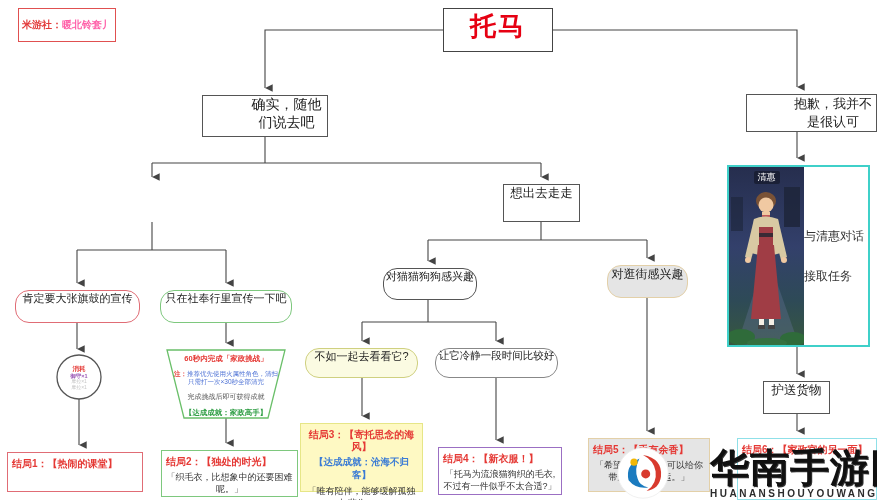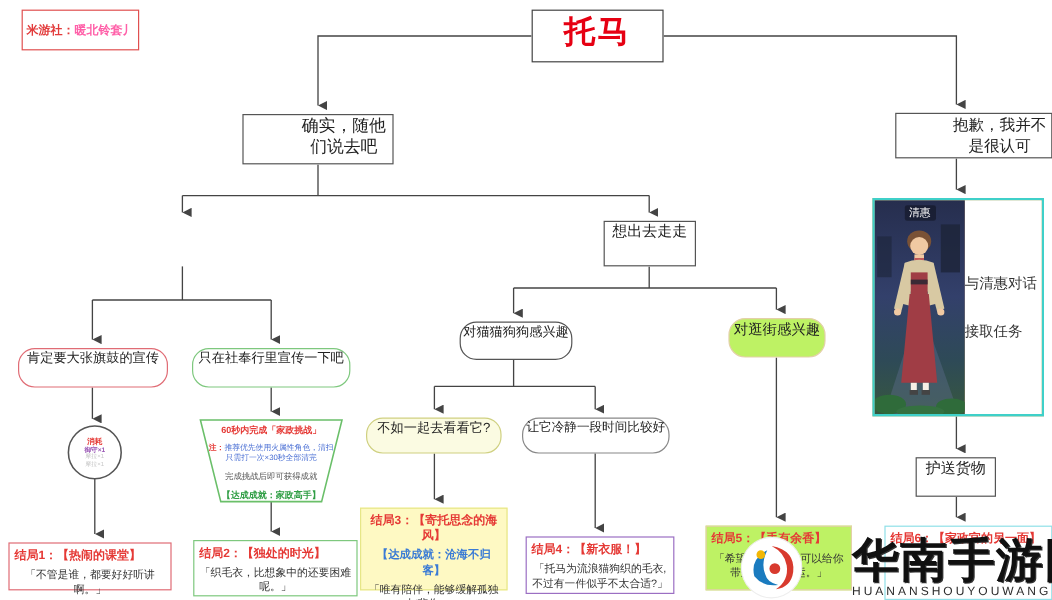--- a/index.html
+++ b/index.html
@@ -8,21 +8,21 @@
   #wires{position:absolute;left:0;top:0;z-index:1;}
   .box{position:absolute;z-index:2;box-sizing:border-box;background:#fff;border:1px solid #555;
        display:flex;align-items:flex-start;justify-content:center;text-align:center;color:#222;}
   .title-box{border:1.5px solid #444;}
   .title-text{color:#e60012;font-weight:bold;font-size:26px;letter-spacing:2px;}
   .lv2{font-size:14px;padding-left:43px;}
   .lv3{font-size:13px;}
   .lv4{font-size:11px;border-radius:14px;}
   .red-border{border:1.2px solid #e06c75;}
   .green-border{border:1.2px solid #7ec87e;}
-  .cream{background:#bef264;border:1.2px solid #e3d0a8;}
+  .cream{background:#e5e5e5;border:1.2px solid #e3d0a8;}
   .paleyellow{background:#fbfbe2;border:1.2px solid #cfd080;}
   .gray-border{border:1px solid #888;}
   .purple-border{border:1.2px solid #9b6fc3;}
   .teal-border{border:1.5px solid #8fe0e8;}
   .yellow-box{background:#fef9c3;border:1.2px solid #e6e687;}
   .ending{flex-direction:column;justify-content:flex-start;padding:5px 4px 3px;gap:3px;}
   .ending .etitle{color:#e53935;font-weight:bold;font-size:10px;line-height:1.2;}
   .ending .equote{color:#333;font-size:9px;line-height:1.35;}
   .ending .each{color:#3a7bd5;font-weight:bold;font-size:9.5px;}
   .trap-text{position:absolute;left:165px;top:352px;width:122px;height:64px;z-index:2;
@@ -48,21 +48,21 @@
            background:linear-gradient(180deg,#262e4e 0%,#33406b 45%,#2e4a57 75%,#37573f 100%);}
   .npc-name{position:absolute;top:4px;left:50%;transform:translateX(-50%);color:#fff;font-size:9px;
             background:rgba(0,0,0,.35);padding:0 4px;border-radius:2px;z-index:2;white-space:nowrap;}
   .npc-txt{flex:1;display:flex;flex-direction:column;align-items:flex-start;justify-content:center;
            font-size:12px;color:#333;line-height:1.7;background:#fff;gap:20px;}
   .wm-br{position:absolute;left:616px;top:446px;width:261px;height:54px;z-index:10;display:flex;align-items:center;gap:38px;}
   .wm-logo{width:54px;height:54px;flex:0 0 54px;}
   .wm-big{font-size:39px;font-weight:900;color:#101010;letter-spacing:1px;line-height:1;white-space:nowrap;
           text-shadow:1px 1px 0 #333;}
   .wm-wrap{display:flex;flex-direction:column;align-items:flex-start;margin-left:2px;}
-  .wm-sub{font-size:10px;color:#2b2b2b;letter-spacing:2.5px;font-weight:normal;margin-top:1px;}
+  .wm-sub{font-size:10px;color:#2b2b2b;letter-spacing:2.5px;font-weight:bold;margin-top:1px;}
 </style>
 </head>
 <body>
 
 <div id="stage">
 
   <svg id="wires" width="877" height="500">
     <defs>
       <marker id="ah" viewBox="0 0 8 8" refX="4" refY="8" markerWidth="7" markerHeight="7" orient="auto">
         <path d="M0,0 L8,0 L4,8 z" fill="#444"></path>
@@ -193,21 +193,20 @@
       <span>接取任务</span>
     </div>
   </div>
 
   <div class="box lv3" style="left:763px;top:381px;width:67px;height:33px;font-size:12.5px;">
     <span>护送货物</span>
   </div>
 
   <div class="box ending red-border" style="left:7px;top:452px;width:136px;height:40px;">
     <span class="etitle">结局1：【热闹的课堂】</span>
-    <span class="equote">「不管是谁，都要好好听讲啊。」</span>
   </div>
   <div class="box ending green-border" style="left:161px;top:450px;width:137px;height:47px;">
     <span class="etitle">结局2：【独处的时光】</span>
     <span class="equote">「织毛衣，比想象中的还要困难呢。」</span>
   </div>
   <div class="box ending yellow-box" style="left:300px;top:423px;width:123px;height:69px;">
     <span class="etitle">结局3：【寄托思念的海风】</span>
     <span class="each">【达成成就：沧海不归客】</span>
     <span class="equote">「唯有陪伴，能够缓解孤独与悲伤。」</span>
   </div>

